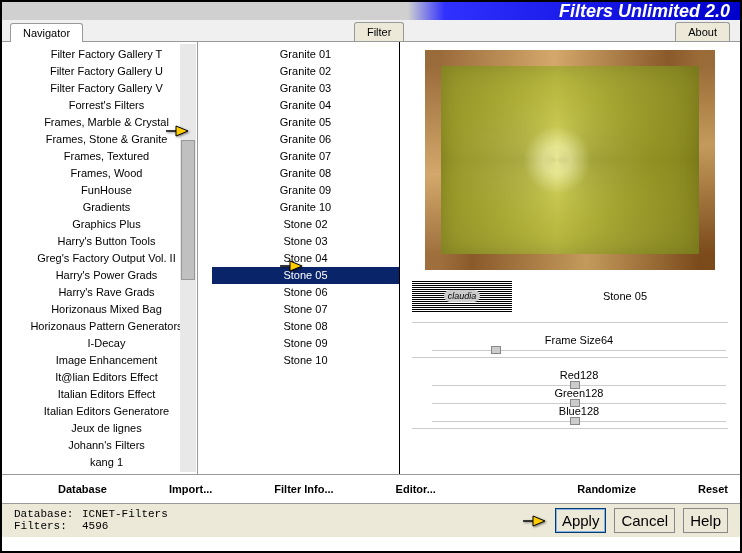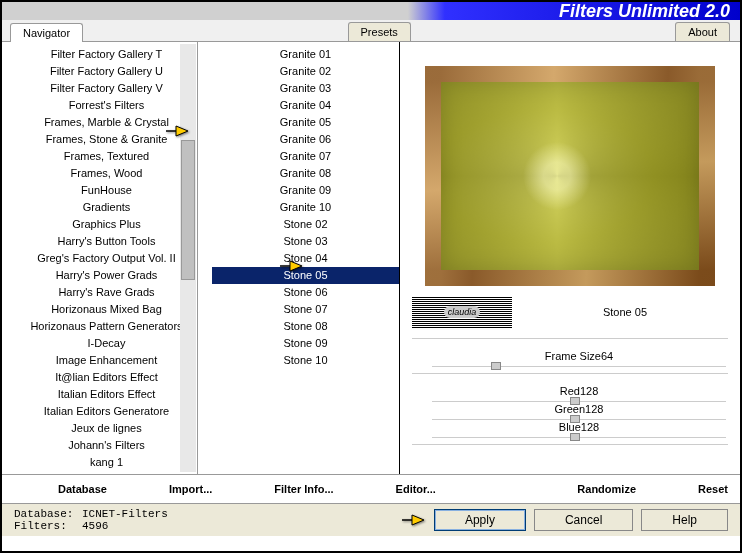--- a/index.html
+++ b/index.html
@@ -6,21 +6,21 @@
 body { font-family: Tahoma, Arial, sans-serif; font-size: 11px; background: #fff; width: 742px; height: 553px; border: 2px solid #000; overflow: hidden; position: relative; }
 .titlebar { height: 18px; background: linear-gradient(to right, #d0d0d0 0%, #d0d0d0 55%, #3030ff 60%, #0000cc 100%); display: flex; justify-content: flex-end; align-items: center; padding-right: 10px; }
 .titlebar-text { color: #fff; font-weight: bold; font-style: italic; font-size: 18px; font-family: "Trebuchet MS", Arial; }
 .tabs { display: flex; padding: 2px 8px 0 8px; border-bottom: 1px solid #999; background: #f0f0f0; height: 22px; justify-content: space-between; }
 .tab { padding: 3px 12px; border: 1px solid #999; border-bottom: none; margin-right: 2px; background: #ece9d8; font-size: 11px; border-radius: 3px 3px 0 0; cursor: pointer; }
 .tab.active { background: #fff; position: relative; top: 1px; }
 .main { display: flex; height: 432px; background: #fff; }
 .col { position: relative; }
 .cat-col { width: 196px; border-right: 1px solid #999; overflow: hidden; }
 .filter-col { width: 202px; border-right: 1px solid #000; overflow: hidden; }
-.preview-col { flex: 1; padding: 24px 12px; }
+.preview-col { flex: 1; padding: 8px 12px; }
 .list { padding: 4px 0 4px 14px; overflow-y: auto; height: 100%; }
 .list-item { padding: 1px 2px; white-space: nowrap; cursor: pointer; font-size: 11px; line-height: 15px; text-align: center; }
 .list-item.selected { background: #0a246a; color: #fff; }
 .scrollbar { position: absolute; right: 1px; top: 2px; bottom: 2px; width: 16px; background: #e8e8e8; }
 .scroll-thumb { background: #c0c0c0; border: 1px solid #999; position: absolute; left: 1px; right: 1px; }
 .preview-img { width: 290px; height: 220px; border: 16px solid; border-image: linear-gradient(135deg,#9a6b3a,#d4a86c,#8a5a2a,#c49a5c,#7a4a1a) 1; background: radial-gradient(ellipse at 40% 50%, #e8e880, #a8a830, #686810); margin: 0 auto 10px; display: block; box-shadow: inset 0 0 20px rgba(0,0,0,0.3); position: relative; }
 .flower { position: absolute; inset: 0; background: radial-gradient(circle at 45% 50%, rgba(255,255,200,0.5) 8%, transparent 20%), conic-gradient(from 0deg at 45% 50%, rgba(200,200,80,0.6), rgba(120,120,20,0.5), rgba(200,200,80,0.6), rgba(120,120,20,0.5), rgba(200,200,80,0.6)); }
 .filter-title-row { display: flex; align-items: center; gap: 10px; margin: 2px 0 10px; }
 .stamp { width: 100px; height: 32px; background: repeating-linear-gradient(0deg, #000 0 1px, #fff 1px 2px); display: flex; align-items: center; justify-content: center; font-size: 9px; font-style: italic; }
 .stamp-inner { background: #ccc; padding: 1px 4px; border-radius: 8px; }
@@ -29,36 +29,36 @@
 .slider-track { position: absolute; left: 20px; right: 2px; bottom: -2px; height: 1px; background: #ccc; }
 .slider-thumb { position: absolute; bottom: -5px; width: 10px; height: 8px; background: #ccc; border: 1px solid #888; }
 .params hr { margin: 8px 0; border: none; border-top: 1px solid #ccc; }
 .bottom-bar { display: flex; padding: 8px 12px; border-top: 1px solid #999; gap: 18px; font-weight: bold; font-size: 11px; }
 .bottom-bar .sp { flex: 1; }
 .status { padding: 4px 12px; font-size: 11px; border-top: 1px solid #999; background: #ece9d8; display: flex; }
 .status-left { flex: 1; }
 .status-row { display: flex; gap: 12px; font-family: Liberation Mono, monospace; }
 .status-label { width: 56px; }
 .buttons { display: flex; gap: 8px; align-items: center; }
-.btn { padding: 3px 30px; border: 1px solid #888; background: #ece9d8; font-size: 12px; cursor: pointer; text-align: center; }
+.btn { padding: 3px 6px; border: 1px solid #888; background: #ece9d8; font-size: 15px; cursor: pointer; text-align: center; }
 .btn.default { border: 1px solid #003c74; box-shadow: 0 0 0 1px #88b0e0 inset; }
 .pointer { position: absolute; width: 26px; height: 18px; z-index: 10; pointer-events: none; }
 .pointer svg { filter: drop-shadow(1px 1px 1px rgba(0,0,0,0.5)); }
 .reset-link { cursor: pointer; padding-left: 44px; }
 </style>
 </head>
 <body>
 
 <div class="titlebar">
   <span class="titlebar-text">Filters Unlimited 2.0</span>
 </div>
 
 <div class="tabs">
   <div class="tab active">Navigator</div>
-  <div class="tab">Presets</div>
+  <div class="tab">Filter</div>
   <div class="tab">About</div>
 </div>
 
 <div class="main">
   <div class="col cat-col">
     <div class="list" id="cat-list">
         <div class="list-item">Filter Factory Gallery T</div>
         <div class="list-item">Filter Factory Gallery U</div>
         <div class="list-item">Filter Factory Gallery V</div>
         <div class="list-item">Forrest's Filters</div>

